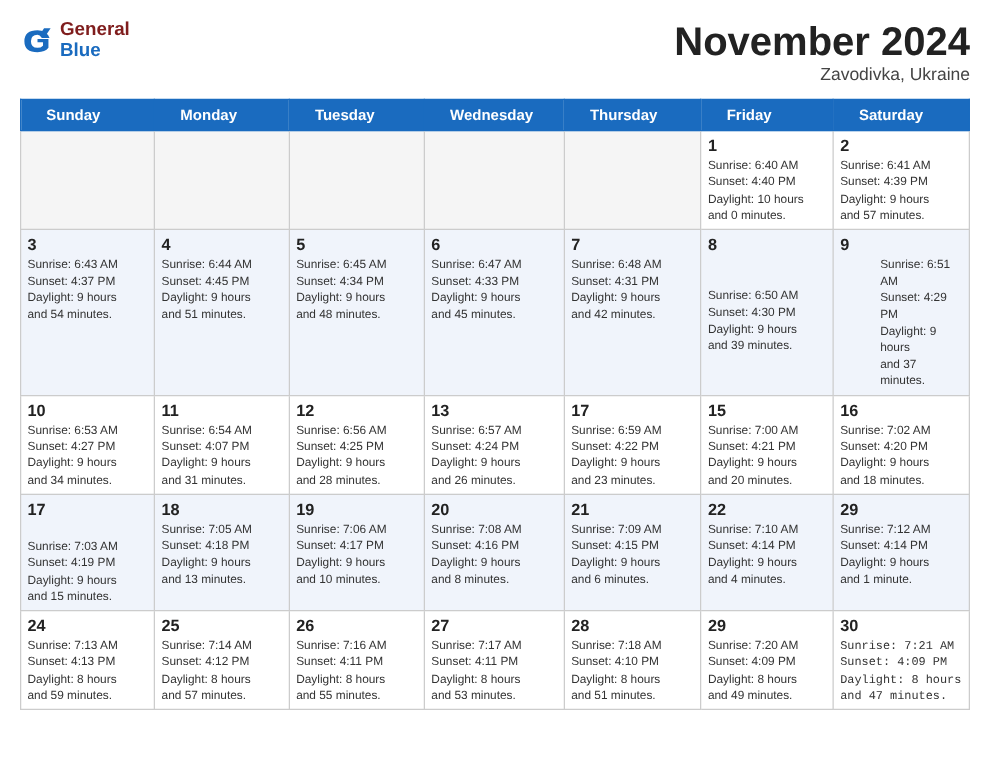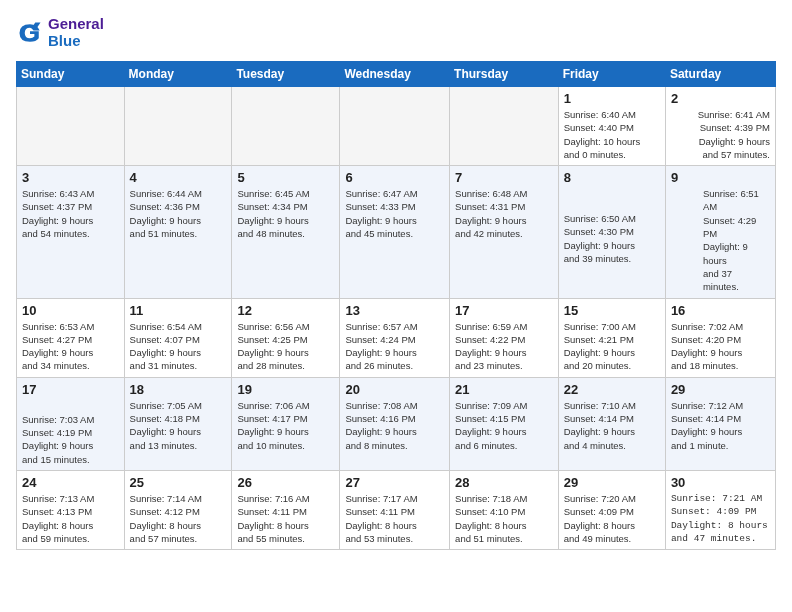--- a/index.html
+++ b/index.html
@@ -22,21 +22,21 @@
       gap: 4px;
     }
     .logo-text {
       display: flex;
       flex-direction: column;
       line-height: 1.1;
     }
     .logo-general {
       font-size: 15px;
       font-weight: bold;
-      color: #4c1d95;
+      color: #7f1d1d;
     }
     .logo-blue {
       font-size: 15px;
       font-weight: bold;
       color: #1a6bbf;
     }
     .logo-icon {
       width: 28px;
       height: 28px;
     }
@@ -55,21 +55,21 @@
     }
     .calendar {
       width: 100%;
       border-collapse: collapse;
     }
     .calendar th {
       background: #1a6bbf;
       color: #fff;
       font-size: 12px;
       font-weight: bold;
-      padding: 5px 4px;
+      padding: 5px 20px;
       text-align: left;
       border: 1px solid #1a6bbf;
     }
     .calendar td {
       border: 1px solid #ccc;
       vertical-align: top;
       padding: 4px 5px;
       font-size: 10px;
       width: 113px;
       min-height: 80px;
@@ -102,20 +102,24 @@
     <svg class="logo-icon" viewBox="0 0 32 32">
       <rect width="32" height="32" fill="white"></rect>
       <path d="M4 16 Q4 6 16 6 Q24 6 27 13 L20 13 Q18 10 16 10 Q10 10 10 16 Q10 22 16 22 Q19 22 21 20 L21 17 L16 17 L16 14 L26 14 L26 22 Q23 26 16 26 Q4 26 4 16Z" fill="#1a6bbf"></path>
       <path d="M22 4 L28 4 L24 10 L18 10 Z" fill="#1a6bbf"></path>
     </svg>
     <div class="logo-text">
       <span class="logo-general">General</span>
       <span class="logo-blue">Blue</span>
     </div>
   </div>
+  <div class="title-block">
+    <div class="month-title">November 2024</div>
+    <div class="location">Zavodivka, Ukraine</div>
+  </div>
 </div>
 
 <table class="calendar">
   <thead>
     <tr>
     <th>Sunday</th>
         <th>Monday</th>
         <th>Tuesday</th>
         <th>Wednesday</th>
         <th>Thursday</th>
@@ -132,38 +136,38 @@
         <td class="empty"></td>
         <td>
           <span class="day-number">1</span>
           <div class="day-info" style="white-space: pre-line;">Sunrise: 6:40 AM
 Sunset: 4:40 PM
 Daylight: 10 hours
 and 0 minutes.</div>
         </td>
         <td>
           <span class="day-number">2</span>
-          <div class="day-info" style="white-space: pre-line; text-align: right;">Sunrise: 6:41 AM
+          <div class="day-info" style="white-space: pre-line;">Sunrise: 6:41 AM
 Sunset: 4:39 PM
 Daylight: 9 hours
 and 57 minutes.</div>
         </td>
       </tr>
       <tr>
         <td>
           <span class="day-number">3</span>
           <div class="day-info" style="white-space: pre-line;">Sunrise: 6:43 AM
 Sunset: 4:37 PM
 Daylight: 9 hours
 and 54 minutes.</div>
         </td>
         <td>
           <span class="day-number">4</span>
           <div class="day-info" style="white-space: pre-line;">Sunrise: 6:44 AM
-Sunset: 4:36 PM
+Sunset: 4:45 PM
 Daylight: 9 hours
 and 51 minutes.</div>
         </td>
         <td>
           <span class="day-number">5</span>
           <div class="day-info" style="white-space: pre-line;">Sunrise: 6:45 AM
 Sunset: 4:34 PM
 Daylight: 9 hours
 and 48 minutes.</div>
         </td>

